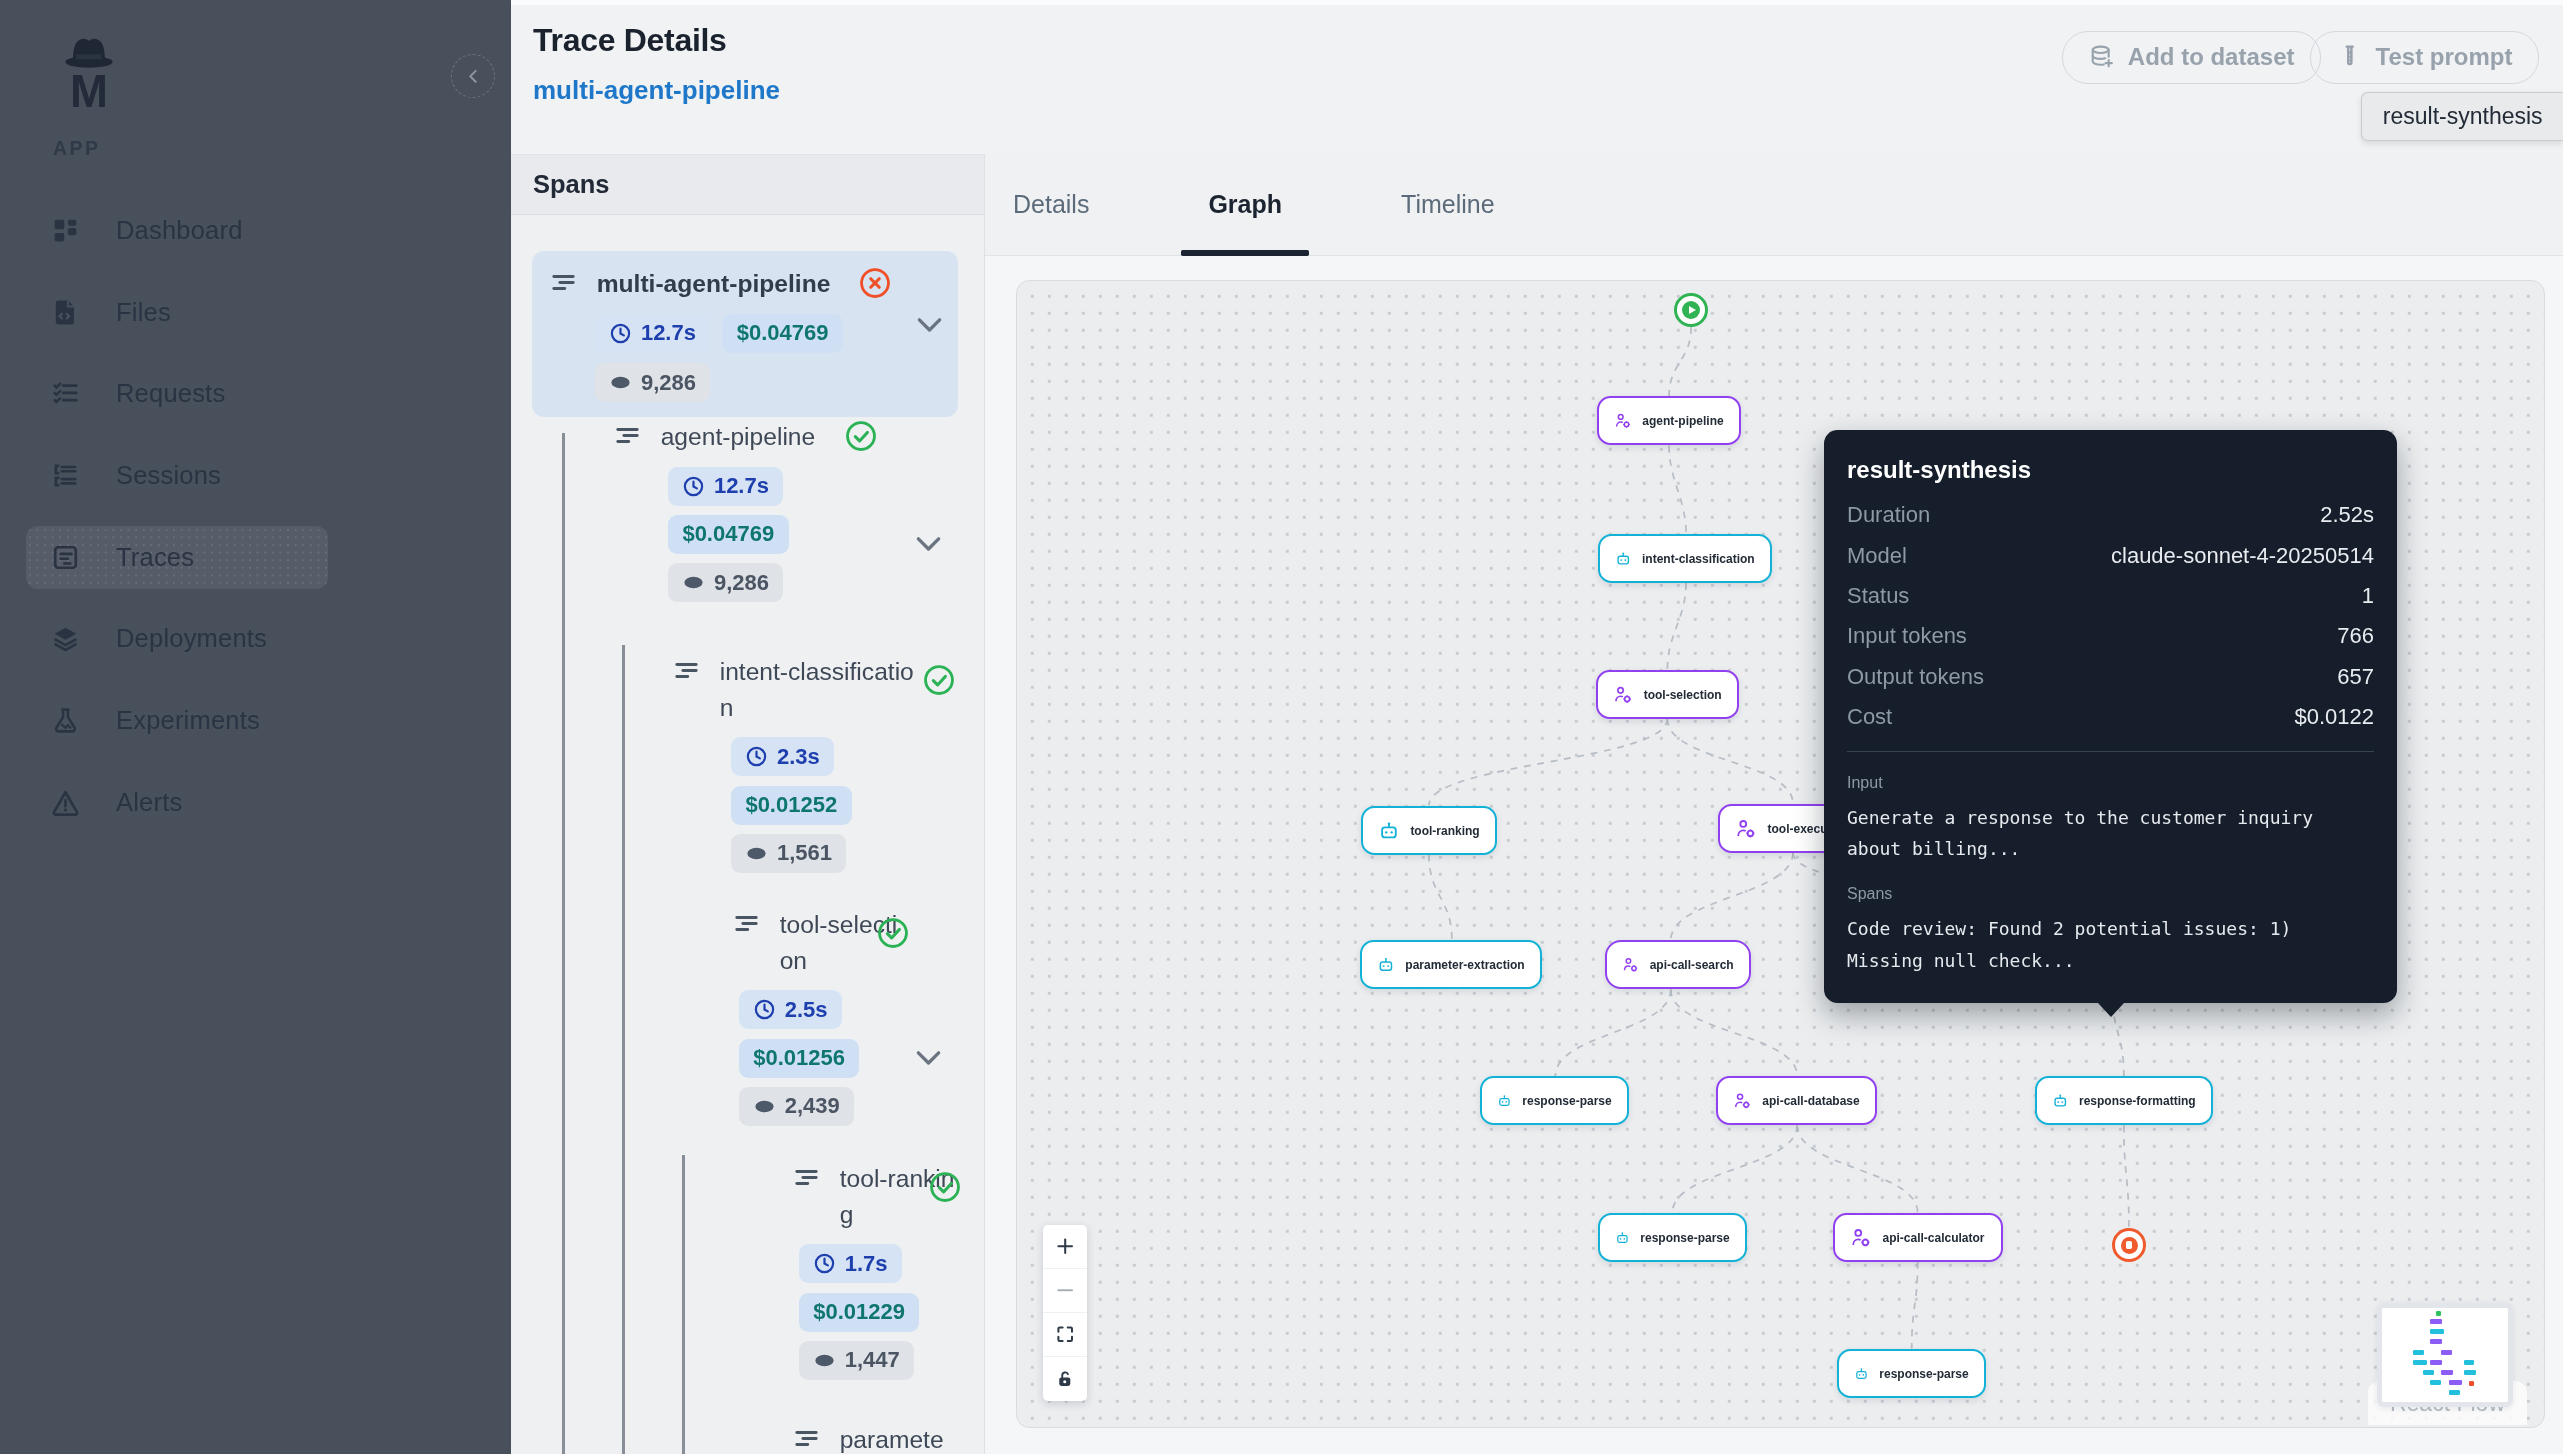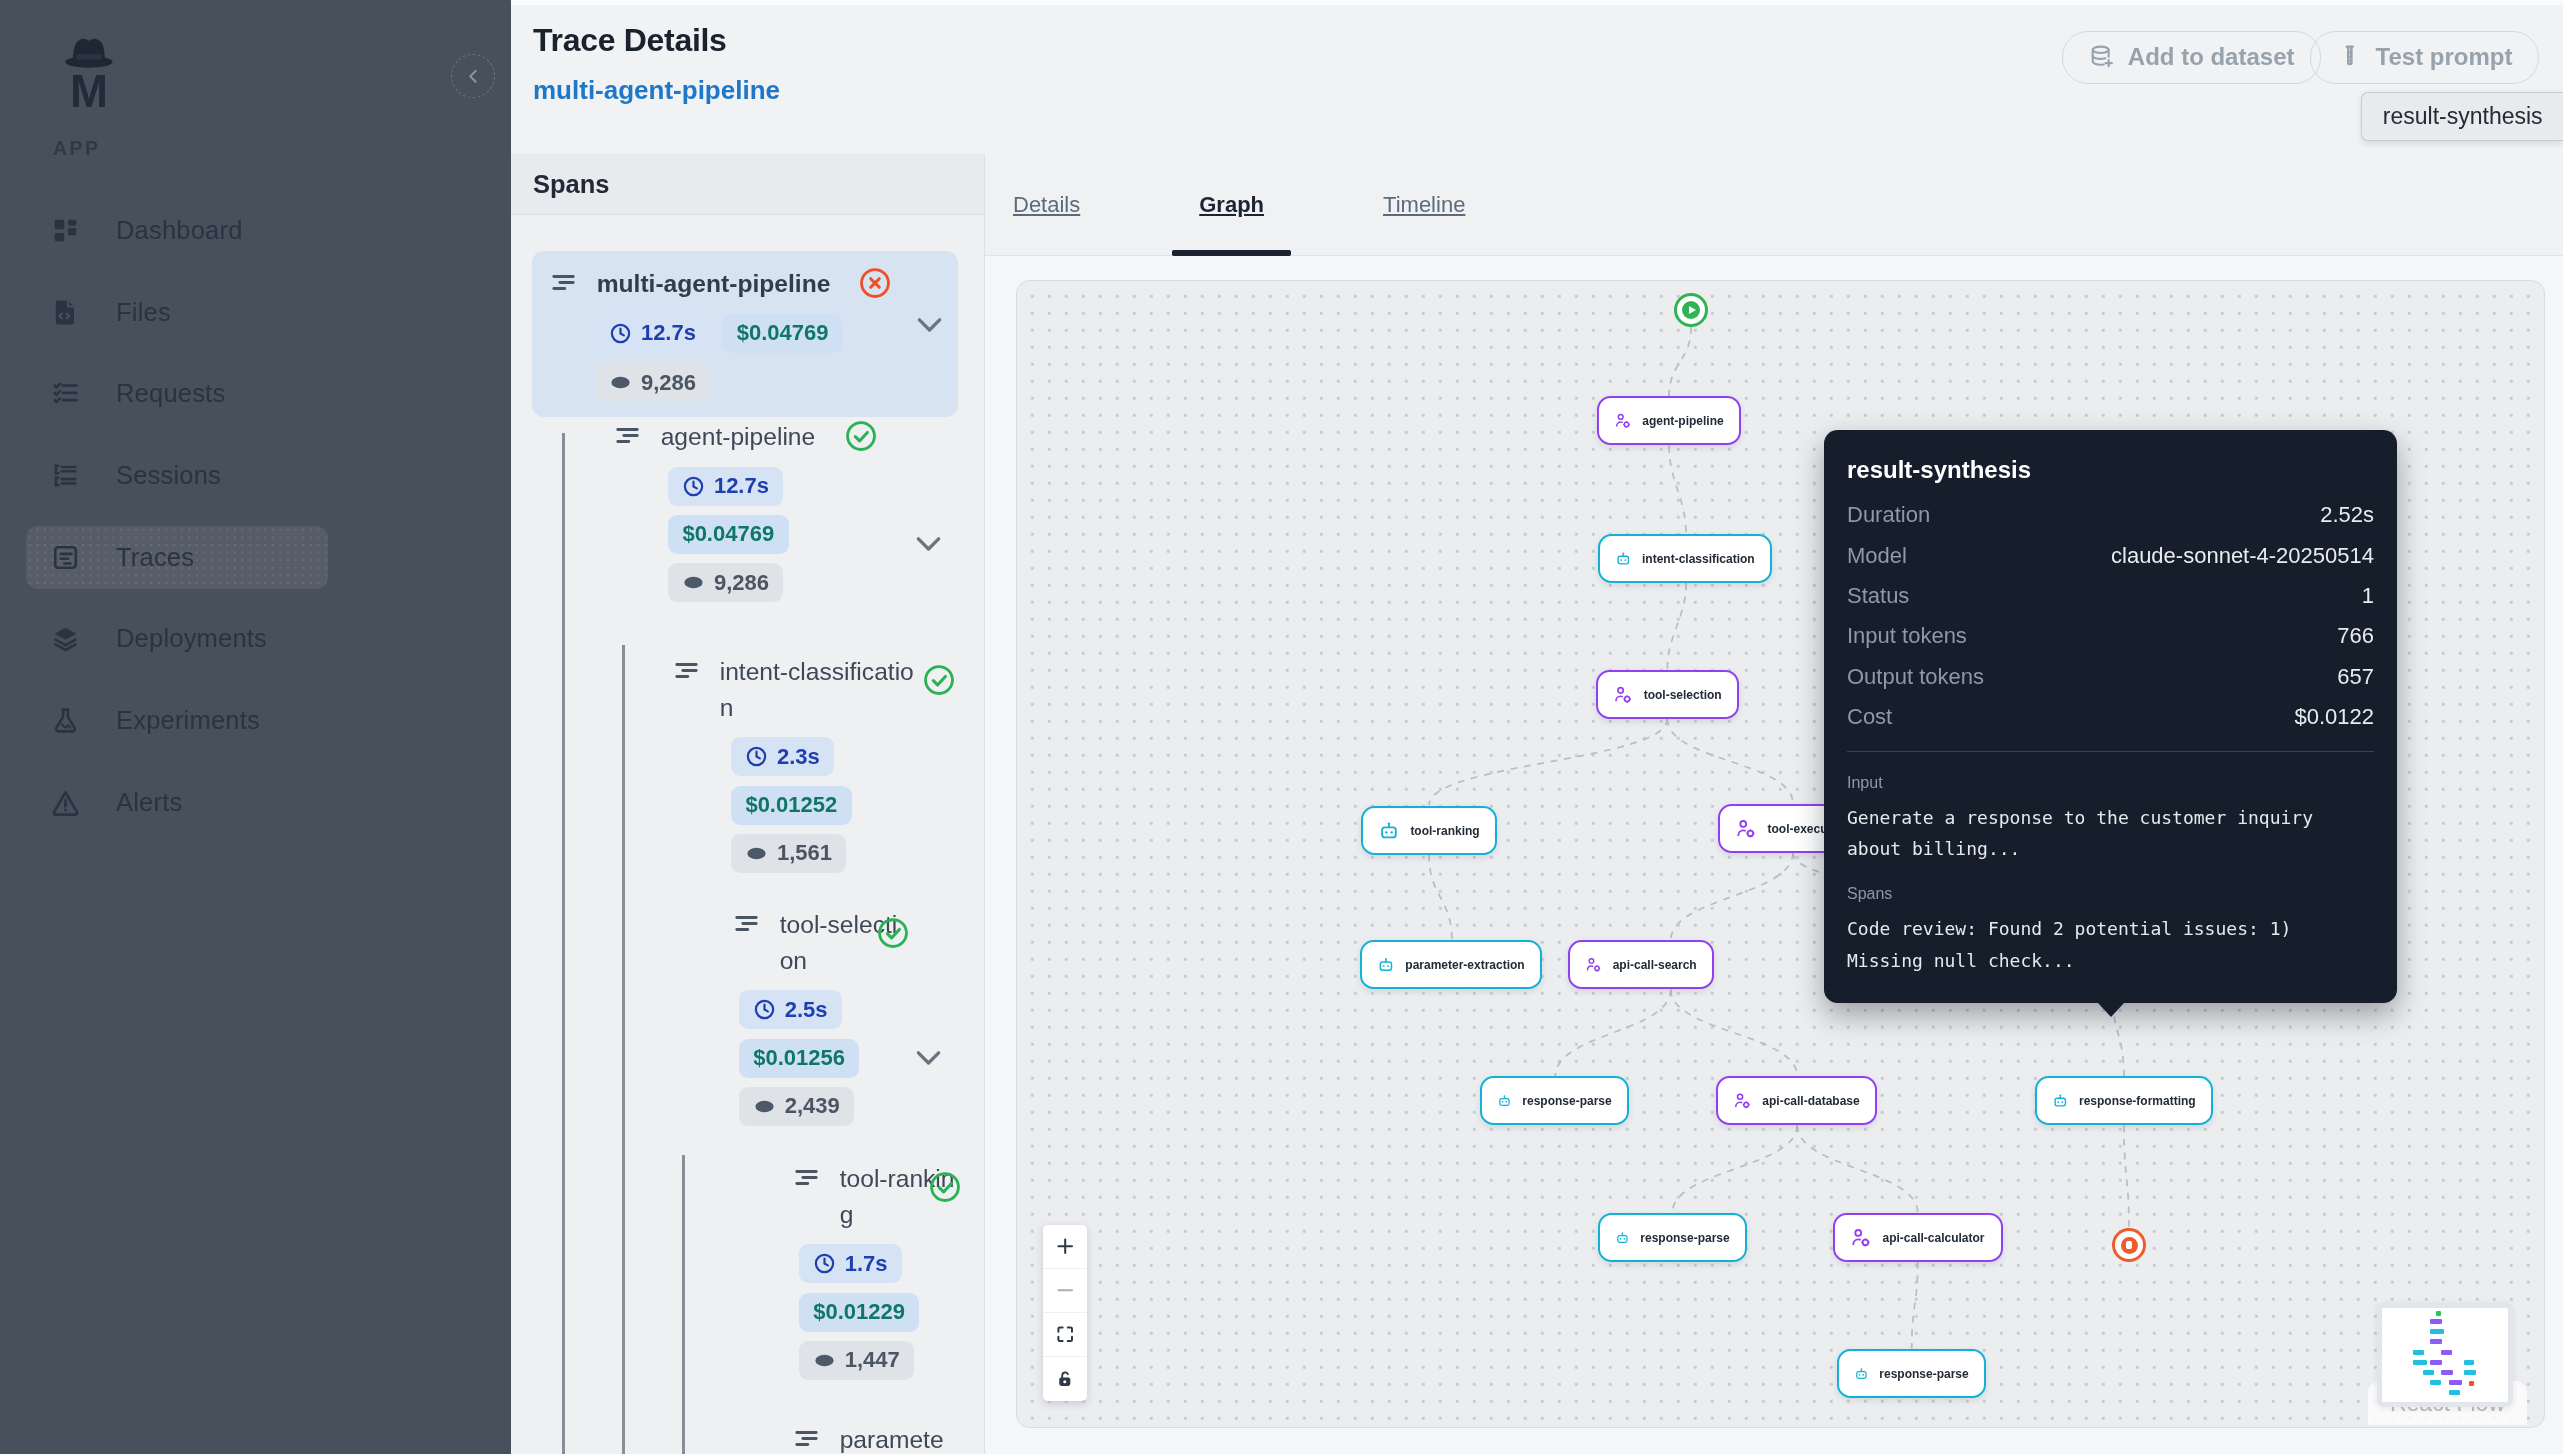--- a/index.html
+++ b/index.html
@@ -70,22 +70,22 @@
   .badge.tok { background:#dfe2e6; color:#4b5563; }
   .badge svg { width:23px; height:23px; }
   .chev { position:absolute; width:27px; height:17px; color:#6b7480; cursor:pointer; }
   .abs { position:absolute; }
 
   
   .content { position:absolute; left:985px; top:154px; right:0; bottom:0;
     background:#f5f6f7; }
   .tabs { height:102px; background:#eff1f3; border-bottom:0.8px solid #e0e3e7;
     display:flex; align-items:center; padding-left:28px; gap:119px; position:relative; }
-  .tab { font-size:22px; font-weight:500; color:#5c6b7a; position:relative;
-    height:102px; display:flex; align-items:center; cursor:pointer;text-decoration:underline; }
+  .tab { font-size:25px; font-weight:500; color:#5c6b7a; position:relative;
+    height:102px; display:flex; align-items:center; cursor:pointer; }
   .tab.active { color:#1b2430; font-weight:700; }
   .tab.active::after { content:""; position:absolute; left:-27px; right:-27px; bottom:0;
     height:6px; background:#1b2430; border-radius:1.7px; }
 
   
   .canvas { position:absolute; left:31px; top:126px; width:1529px; height:1148px;
     background:#ebedef; border:1.7px solid #d8dce0; border-radius:13.6px; overflow:hidden;
     background-image:radial-gradient(#c7cbd0 1.4px, transparent 1.5px);
     background-size:17px 17px; background-position:6.8px 6.8px; }
   .edges { position:absolute; left:0; top:0; z-index:1; }
@@ -596,21 +596,21 @@
           <g fill="none" stroke="#12b1d6" stroke-width="2">
             <rect x="4.5" y="8" width="15" height="11" rx="3"></rect>
             <line x1="12" y1="5" x2="12" y2="8"></line>
           </g>
           <circle cx="12" cy="4" r="1.4" fill="#12b1d6"></circle>
           <circle cx="9" cy="13.5" r="1.3" fill="#12b1d6"></circle>
           <circle cx="15" cy="13.5" r="1.3" fill="#12b1d6"></circle>
         </svg>
       <span class="glabel">parameter-extraction</span>
     </div>
-    <div class="gnode purple" style="left:551px; top:659px; width:146px;">
+    <div class="gnode purple" style="left:588px; top:659px; width:146px;border-radius:16px;">
       <svg viewBox="0 0 24 24">
           <g fill="none" stroke="#9140f0" stroke-width="2">
             <circle cx="9" cy="6.5" r="3.2"></circle>
             <path d="M3.5 19.5c0-3.6 2.5-6 5.5-6 1 0 1.9.2 2.7.7"></path>
             <circle cx="16.8" cy="16.8" r="3"></circle>
             <g stroke-width="1.7">
               <line x1="16.8" y1="12.4" x2="16.8" y2="13.8"></line>
               <line x1="16.8" y1="19.8" x2="16.8" y2="21.2"></line>
               <line x1="12.4" y1="16.8" x2="13.8" y2="16.8"></line>
               <line x1="19.8" y1="16.8" x2="21.2" y2="16.8"></line>

